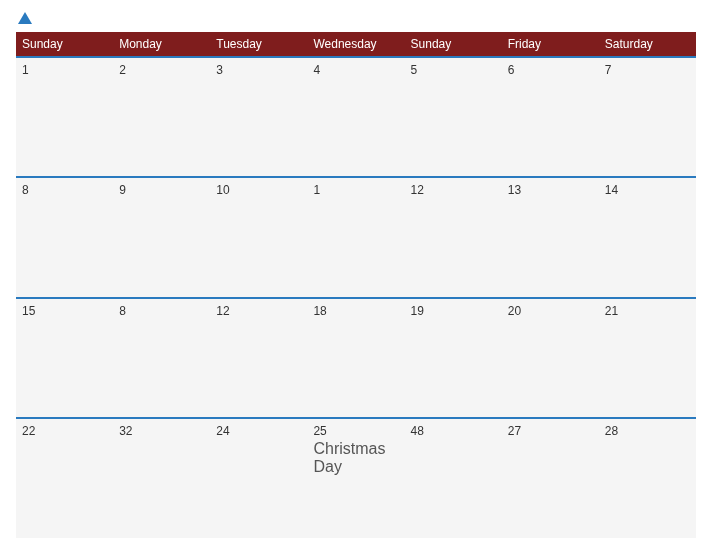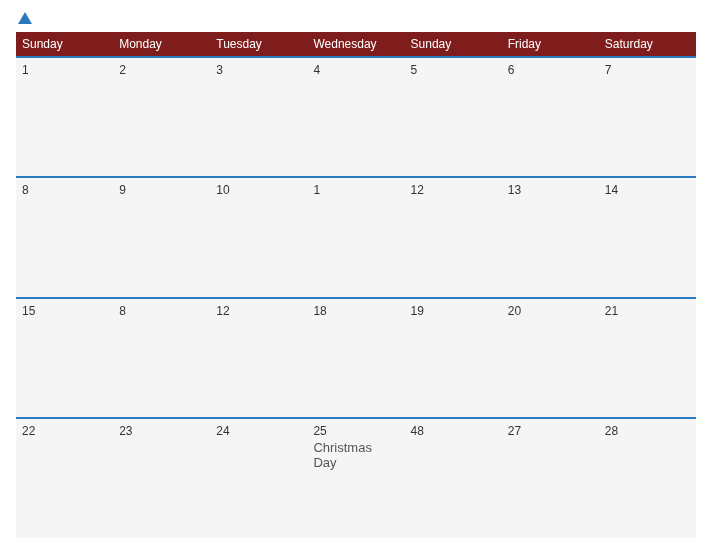--- a/index.html
+++ b/index.html
@@ -105,21 +105,21 @@
     }
 
     .day-num {
       display: block;
       font-size: 12px;
       color: #333;
     }
 
     .holiday-label {
       display: block;
-      font-size: 13px;
+      font-size: 16px;
       color: #555;
       margin-top: 2px;
     }
 
     
     .last-row td {
       height: 60px;
     }
   </style>
 </head>
@@ -223,21 +223,21 @@
         <td>
             <span class="day-num">21</span>
           </td>
       </tr>
 
       <tr>
         <td>
             <span class="day-num">22</span>
           </td>
         <td>
-            <span class="day-num">23</span>
+            <span class="day-num">32</span>
           </td>
         <td>
             <span class="day-num">24</span>
           </td>
         <td>
           <span class="day-num">25</span>
           <span class="holiday-label">Christmas Day</span>
         </td>
         <td>
             <span class="day-num">48</span>

